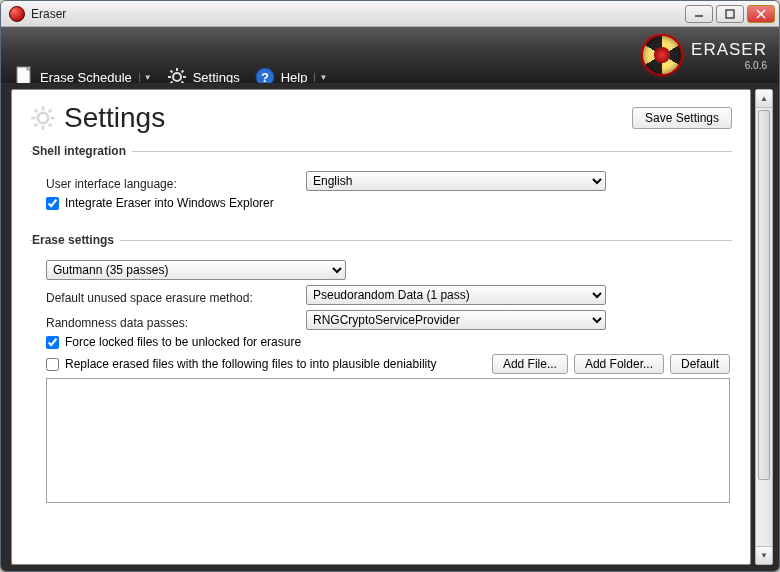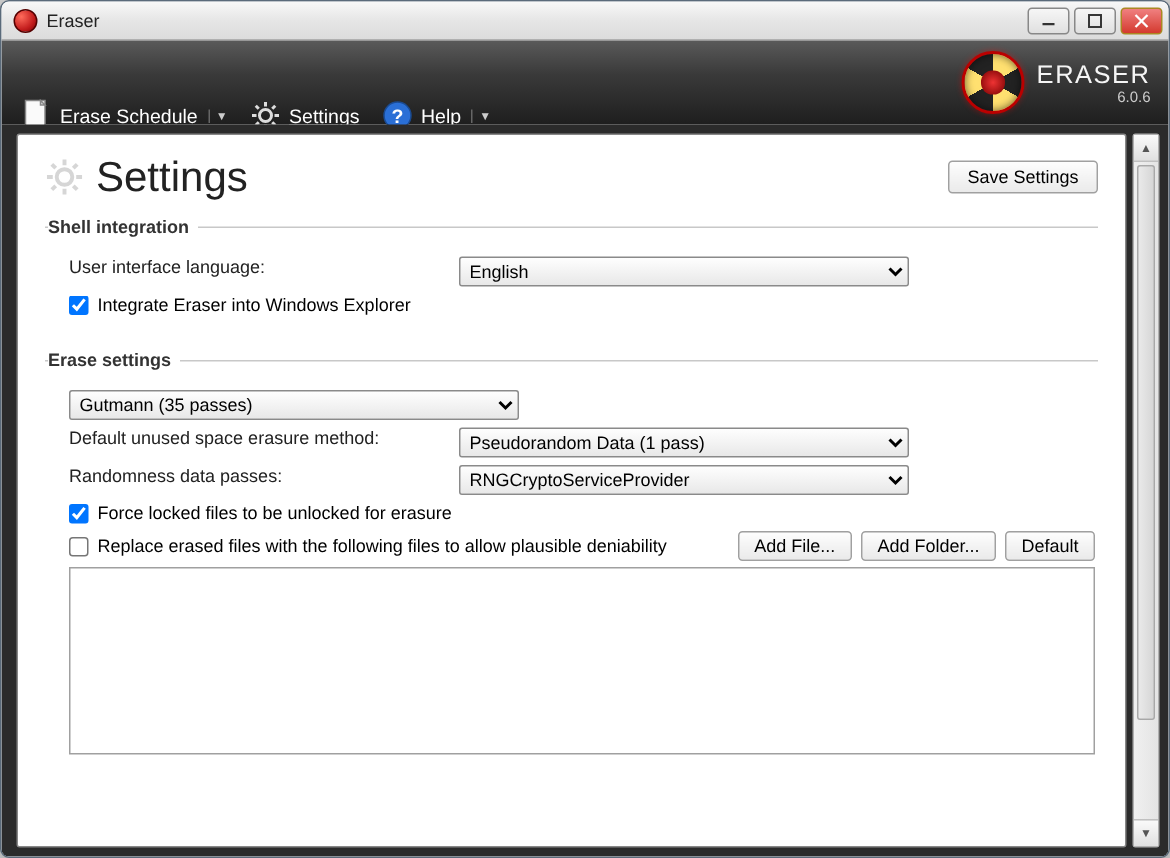--- a/index.html
+++ b/index.html
@@ -1,20 +1,20 @@
 <!DOCTYPE html>
 <html><head>
 <meta charset="utf-8">
 <style>
 * { box-sizing: border-box; margin: 0; padding: 0; }
 body { font-family: "Segoe UI", Tahoma, sans-serif; font-size: 12px; background: #d4d4d4; overflow: hidden; }
 
 .window {
   width: 780px; height: 572px;
-  background: #ffffff;
+  background: #eab308;
   border: 1px solid #5a6a7a;
   border-radius: 6px;
   box-shadow: 0 3px 12px rgba(0,0,0,0.3);
   display: flex; flex-direction: column;
   overflow: hidden;
 }
 
 .titlebar {
   height: 26px;
   background: linear-gradient(to bottom, #f8f8f8 0%, #e6e6e6 50%, #dcdcdc 100%);
@@ -81,21 +81,21 @@
   background: linear-gradient(#fdfdfd,#eaeaea);
   cursor:pointer;
 }
 
 fieldset.group {
   border:none; border-top:1px solid #c8c8c8;
   margin-top:8px; padding: 8px 2px 10px 2px;
 }
 fieldset.group > legend { font-size:12px; color:#333; padding-right:6px;font-weight:bold; }
 
-.row { display:flex; align-items:flex-start; margin: 5px 0 5px 14px; }
+.row { display:flex; align-items:flex-end; margin: 5px 0 5px 14px; }
 .row .lbl { width: 260px; font-size:12px; color:#222; }
 .row select {
   width: 300px; font-size:12px; padding:1px 2px;
   border:1px solid #8a8a8a; border-radius:2px;
   background: linear-gradient(#fefefe,#e8e8e8);
 }
 .chkrow { display:flex; align-items:flex-end; margin:5px 0 5px 14px; gap:6px; font-size:12px; }
 .chkrow input { width:13px; height:13px; }
 
 .denyrow { display:flex; align-items:center; margin:4px 0 4px 14px; gap:6px; }
@@ -244,21 +244,21 @@
           </select>
         </div>
 
         <label class="chkrow">
           <input type="checkbox" checked="" style="">
           <span>Force locked files to be unlocked for erasure</span>
         </label>
 
         <div class="denyrow">
           <input type="checkbox" style="">
-          <span class="denylbl">Replace erased files with the following files to allow plausible deniability</span>
+          <span class="denylbl">Replace erased files with the following files to into plausible deniability</span>
           <button class="btn">Add File...</button>
           <button class="btn">Add Folder...</button>
           <button class="btn">Default</button>
         </div>
 
         <div class="listbox"></div>
       </fieldset>
 
     </div>
 

